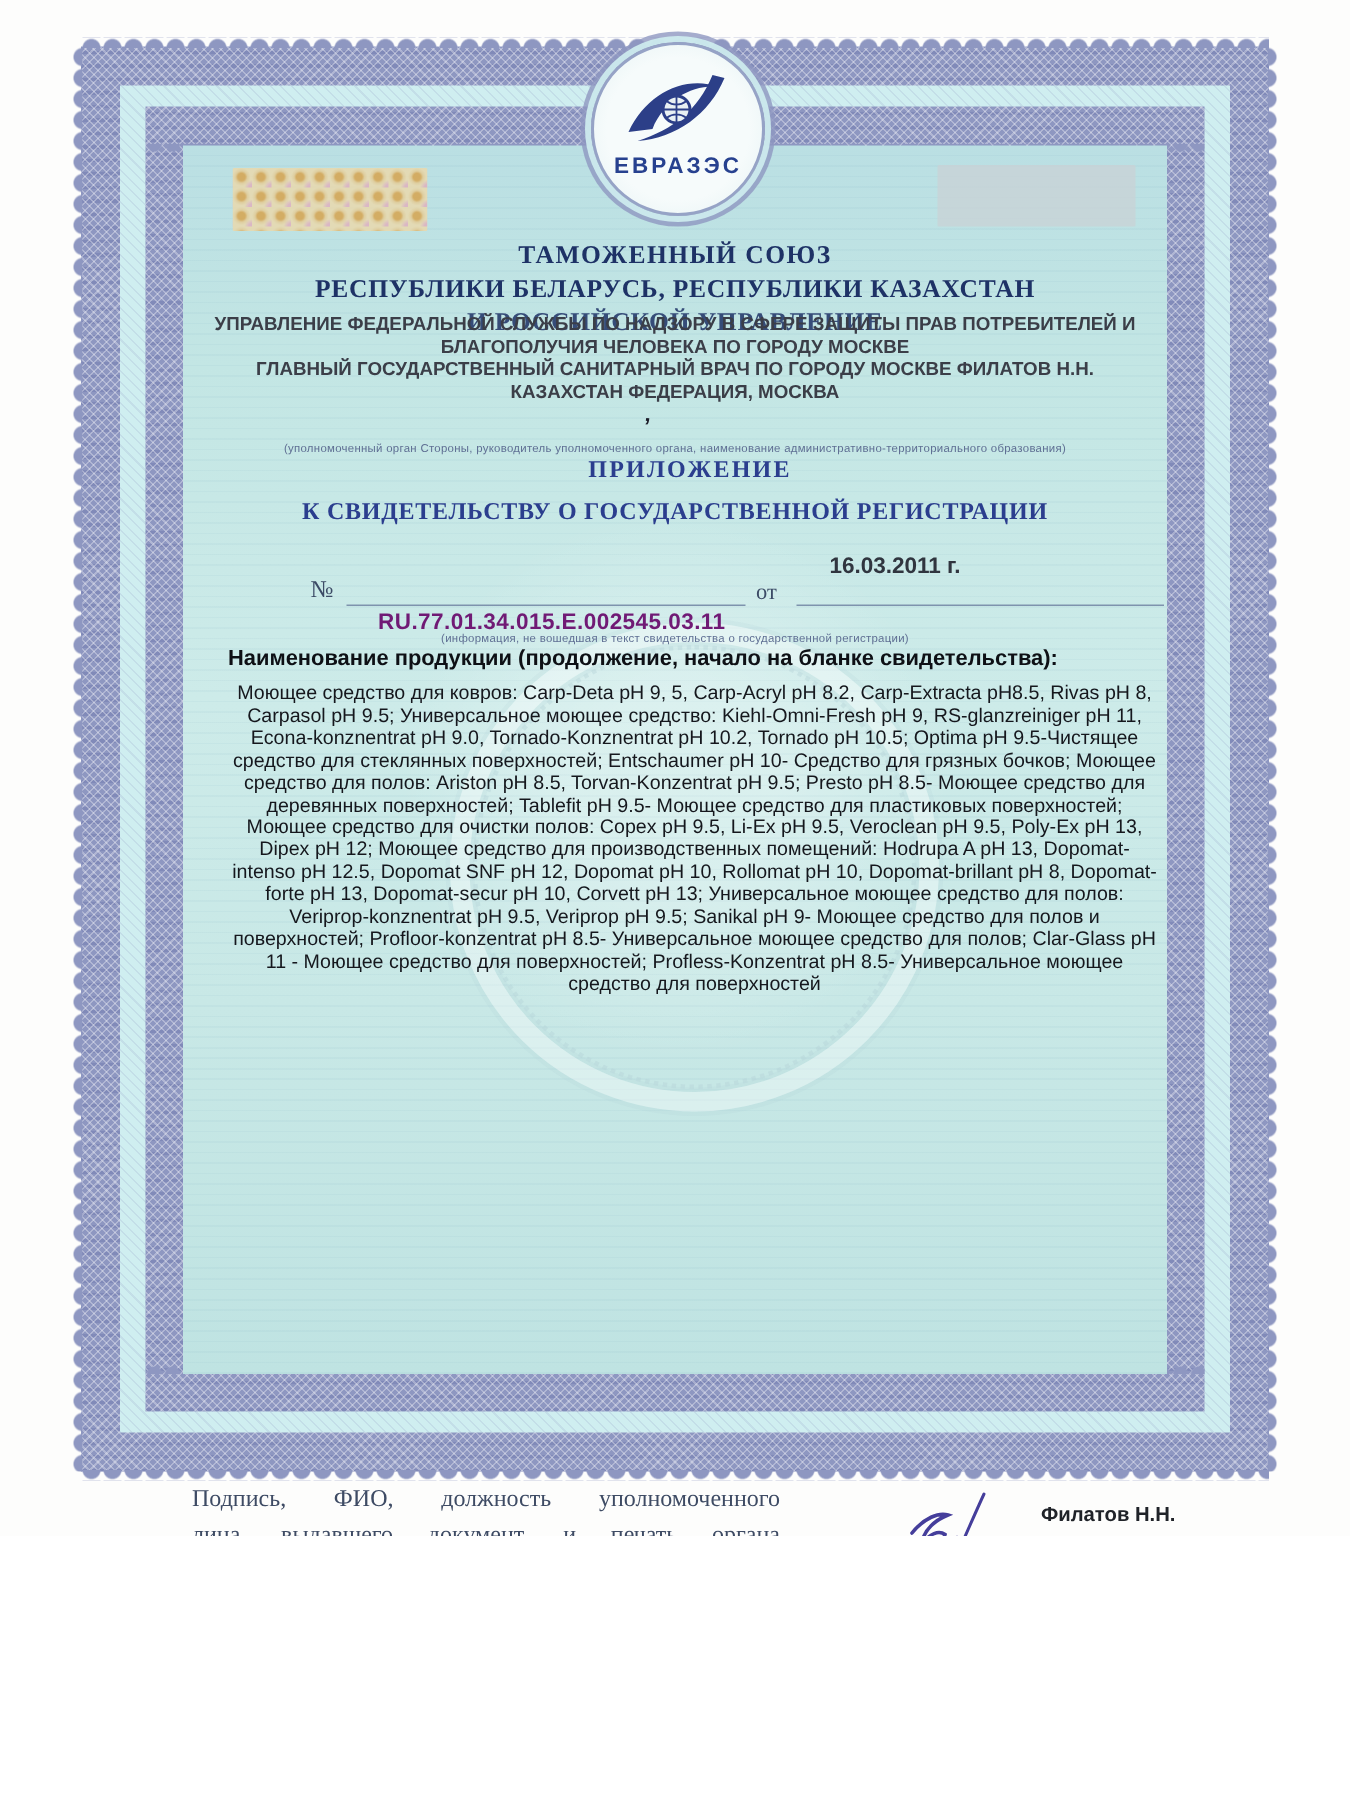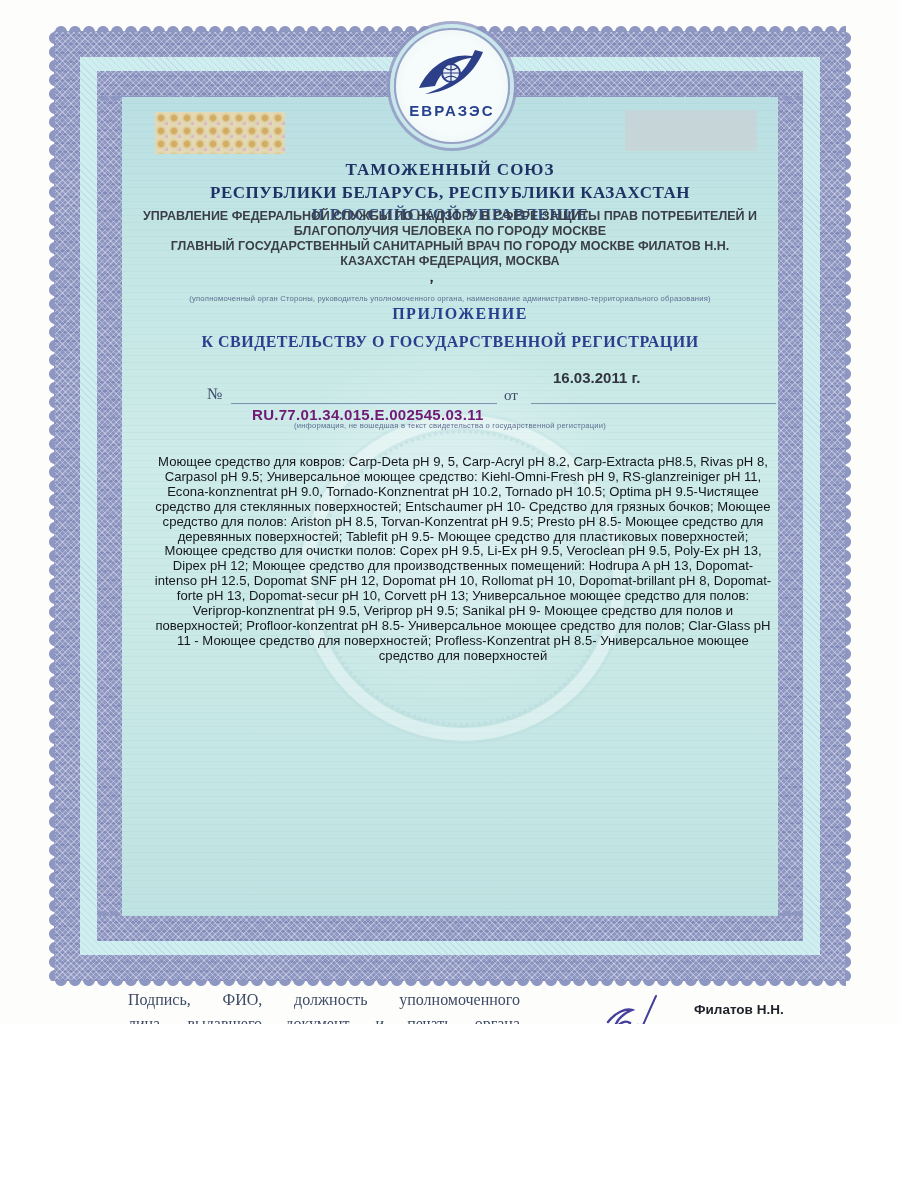--- a/index.html
+++ b/index.html
@@ -168,20 +168,21 @@
   <div class="t serifhead title2">К СВИДЕТЕЛЬСТВУ О ГОСУДАРСТВЕННОЙ РЕГИСТРАЦИИ</div>
 
   <div class="regnum">RU.77.01.34.015.E.002545.03.11</div>
   <div class="regdate">16.03.2011 г.</div>
   <div class="no-label">№</div>
   <div class="uline ul1"></div>
   <div class="ot-label">от</div>
   <div class="uline ul2"></div>
 
   <div class="t smallnote note2">(информация, не вошедшая в текст свидетельства о государственной регистрации)</div>
+  <div class="prod-head">Наименование продукции (продолжение, начало на бланке свидетельства):</div>
   <div class="prod-body">Моющее средство для ковров: Carp-Deta pH 9, 5, Carp-Acryl pH 8.2, Carp-Extracta pH8.5, Rivas pH 8, Carpasol pH 9.5; Универсальное моющее средство: Kiehl-Omni-Fresh pH 9, RS-glanzreiniger pH 11, Econa-konznentrat pH 9.0, Tornado-Konznentrat pH 10.2, Tornado pH 10.5; Optima pH 9.5-Чистящее средство для стеклянных поверхностей; Entschaumer pH 10- Средство для грязных бочков; Моющее средство для полов: Ariston pH 8.5, Torvan-Konzentrat pH 9.5; Presto pH 8.5- Моющее средство для деревянных поверхностей; Tablefit pH 9.5- Моющее средство для пластиковых поверхностей; Моющее средство для очистки полов: Copex pH 9.5, Li-Ex pH 9.5, Veroclean pH 9.5, Poly-Ex pH 13, Dipex pH 12; Моющее средство для производственных помещений: Hodrupa A pH 13, Dopomat-intenso pH 12.5, Dopomat SNF pH 12, Dopomat pH 10, Rollomat pH 10, Dopomat-brillant pH 8, Dopomat-forte pH 13, Dopomat-secur pH 10, Corvett pH 13; Универсальное моющее средство для полов: Veriprop-konznentrat pH 9.5, Veriprop pH 9.5; Sanikal pH 9- Моющее средство для полов и поверхностей; Profloor-konzentrat pH 8.5- Универсальное моющее средство для полов; Clar-Glass pH 11 - Моющее средство для поверхностей; Profless-Konzentrat pH 8.5- Универсальное моющее средство для поверхностей</div>
 
   <div class="sig-label">
     <span class="just">Подпись, ФИО, должность уполномоченного</span>
     <span class="just">лица, выдавшего документ, и печать органа</span>
     <span>(учреждения), выдавшего документ</span>
   </div>
   <div class="sig-name">Филатов Н.Н.</div>
   <div class="uline sig-line"></div>
   <svg class="sig-mark" width="110" height="105" viewBox="0 0 110 105">

